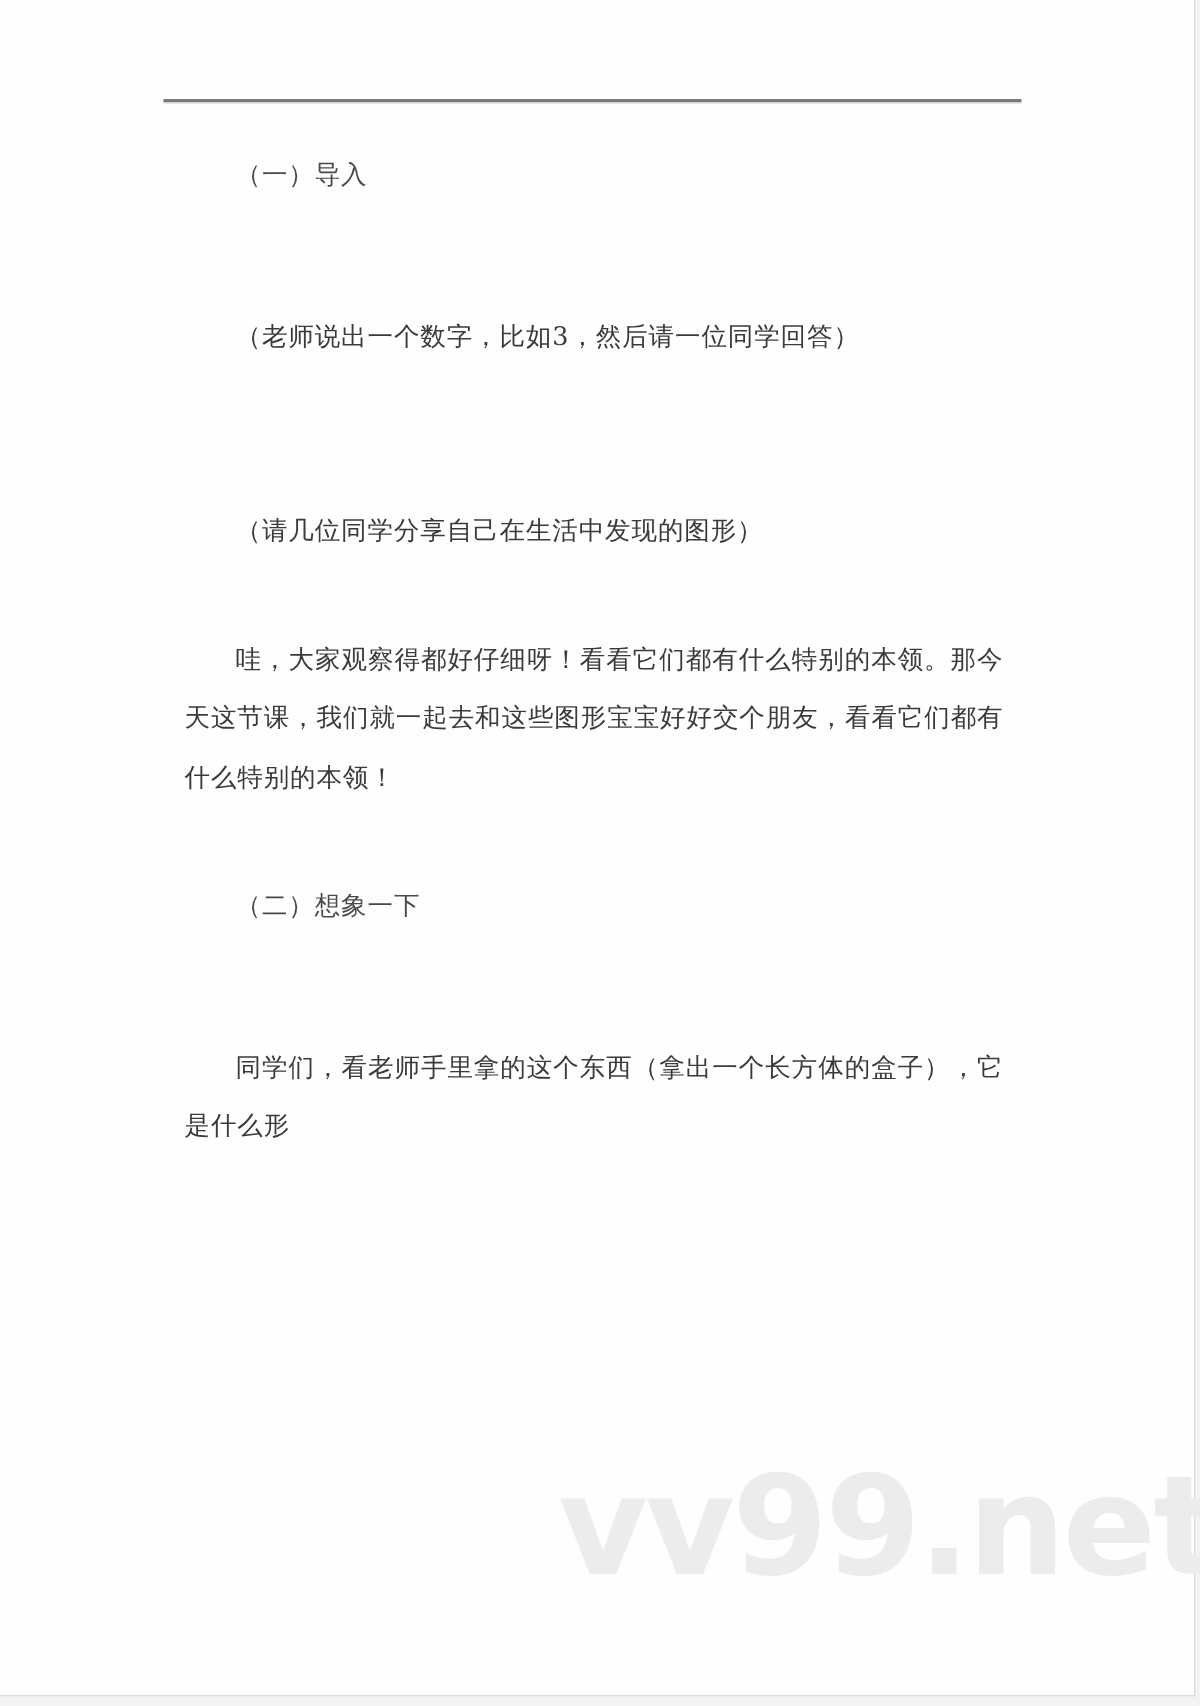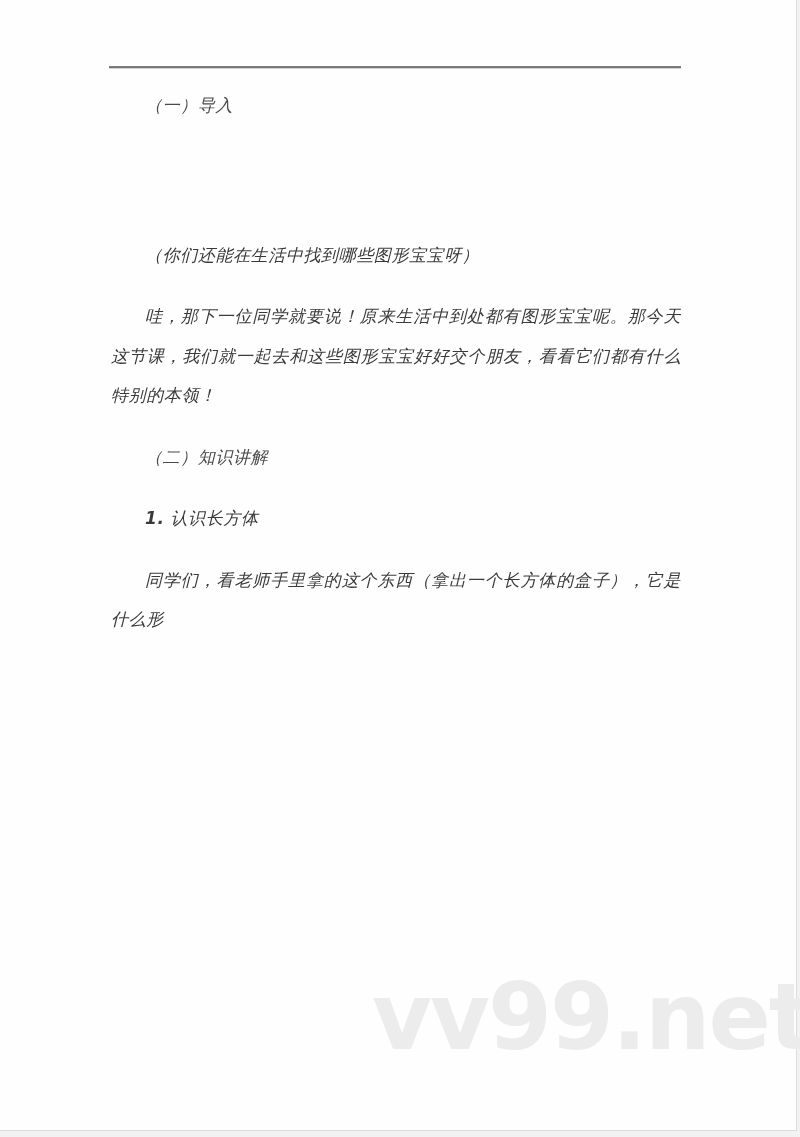--- a/index.html
+++ b/index.html
@@ -37,24 +37,23 @@
     .content {
       position: absolute;
       left: 111px;
       top: 86px;
       width: 570px;
       font-size: 17px;
       line-height: 39.5px;
       letter-spacing: 0.6px;
     }
     .content p {
-      margin: 0;
+      margin: 12px;
       text-indent: 2em;
       text-align: justify;
-      font-style: italic;
     }
     .content p.heading {
       text-indent: 2em;
       color: #4a4a4a;
     }
     .content p.note {
       text-indent: 2em;
     }
     .content p.sub {
       text-indent: 2em;
@@ -81,26 +80,26 @@
 
 <div class="page">
   <div class="header-rule"></div>
 
   <div class="watermark">vv99.net</div>
 
   <div class="content">
     <p class="heading">（一）导入</p>
     <div class="gap"></div>
     <div class="gap"></div>
+    <p class="note">（老师说出一个数字，比如3，然后请一位同学回答）</p>
     <div class="gap"></div>
     <div class="gap"></div>
     <div class="gap"></div>
-    <p class="note">（你们还能在生活中找到哪些图形宝宝呀）</p>
+    <p class="note">（请几位同学分享自己在生活中发现的图形）</p>
     <div class="gap"></div>
-    <p>哇，那下一位同学就要说！原来生活中到处都有图形宝宝呢。那今天这节课，我们就一起去和这些图形宝宝好好交个朋友，看看它们都有什么特别的本领！</p>
+    <p>哇，大家观察得都好仔细呀！看看它们都有什么特别的本领。那今天这节课，我们就一起去和这些图形宝宝好好交个朋友，看看它们都有什么特别的本领！</p>
     <div class="gap"></div>
-    <p class="heading">（二）知识讲解</p>
+    <p class="heading">（二）想象一下</p>
     <div class="gap"></div>
-    <p class="sub"><span class="num">1.</span> <span>认识长方体</span></p>
     <div class="gap"></div>
     <p style="text-indent:2em">同学们，看老师手里拿的这个东西（拿出一个长方体的盒子），它是什么形</p>
   </div>
 </div>
 
 </body></html>

